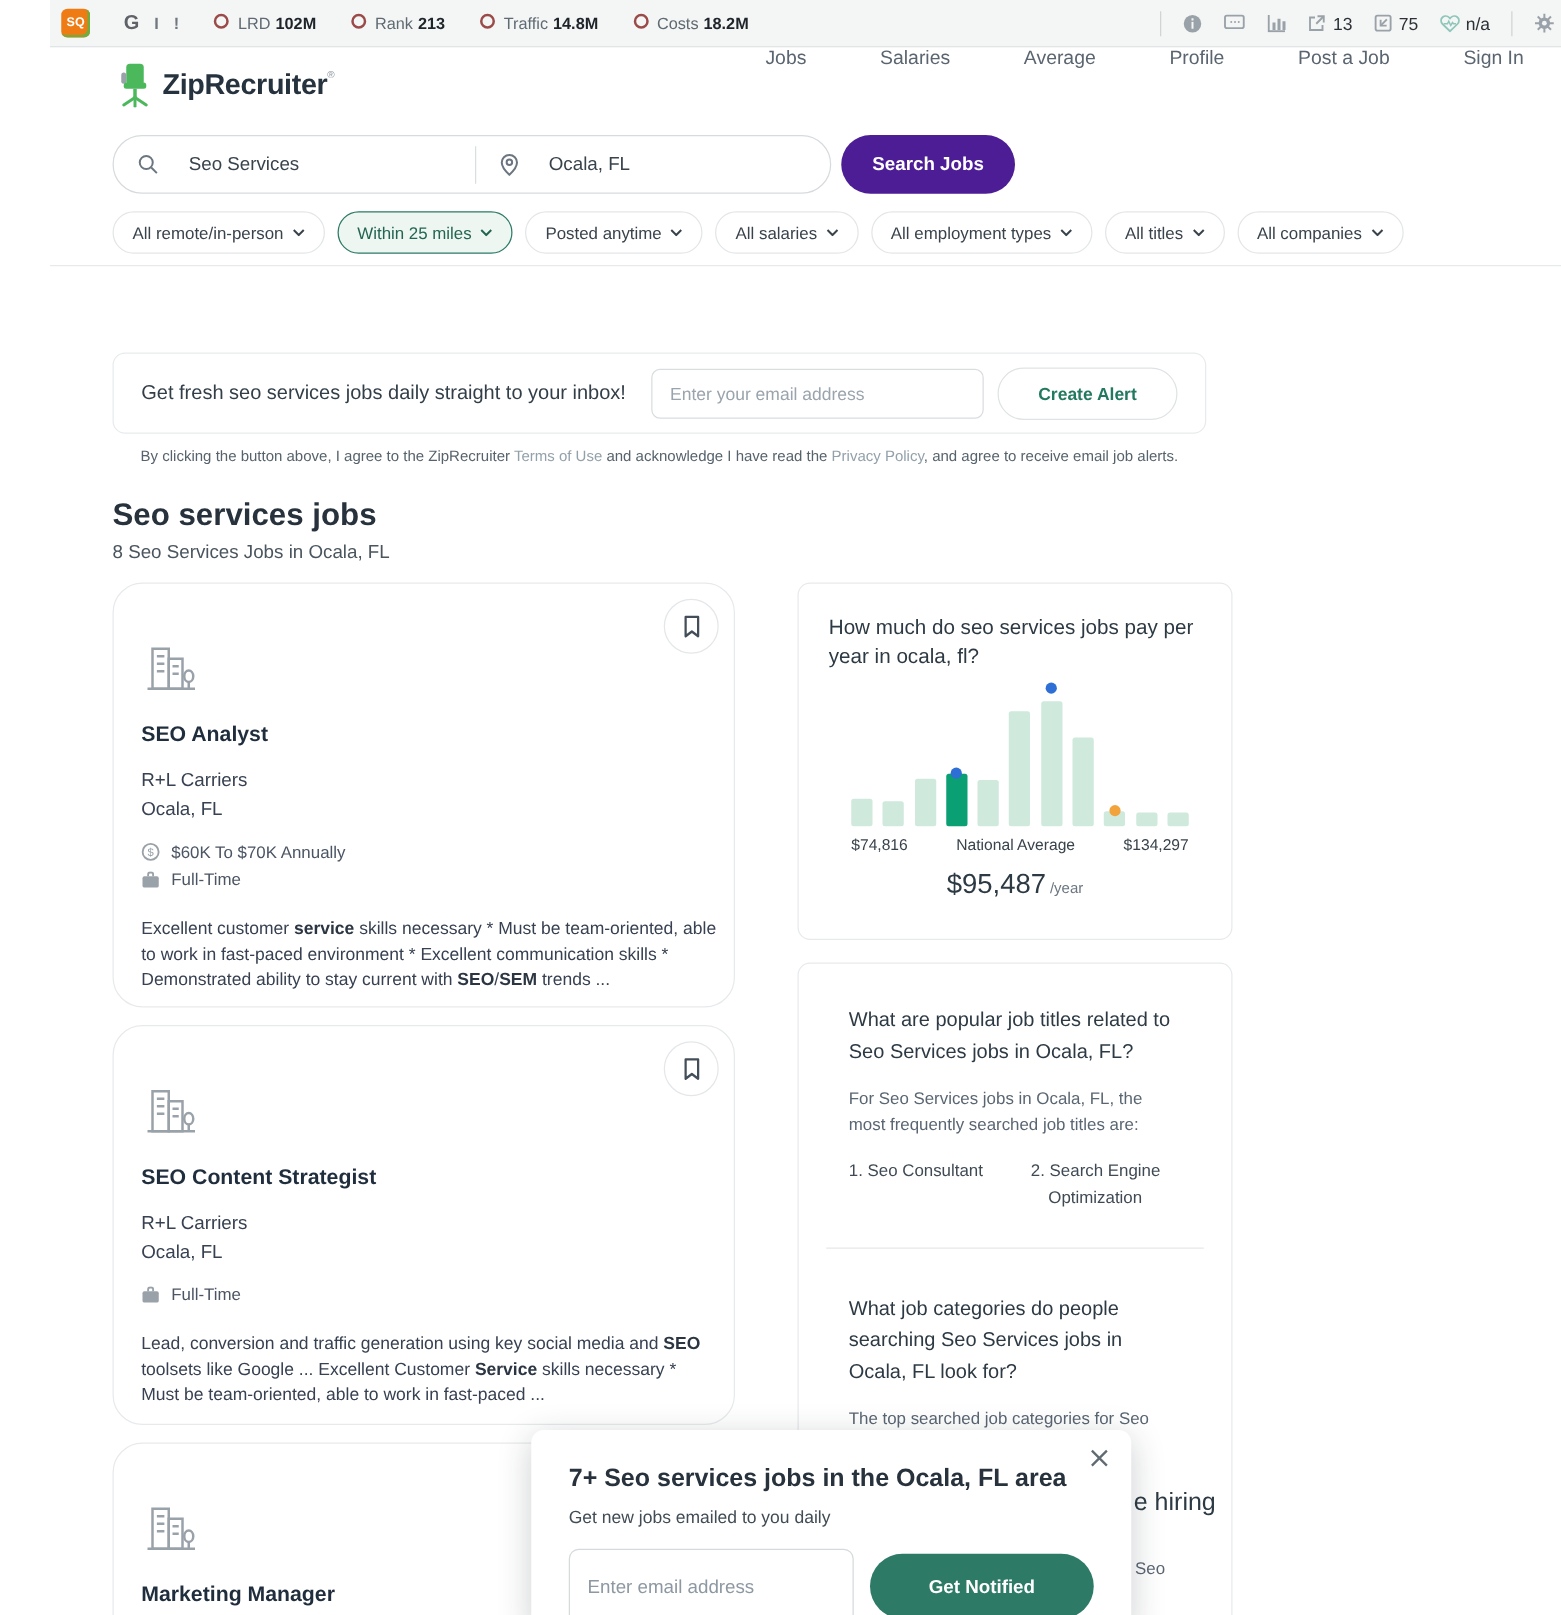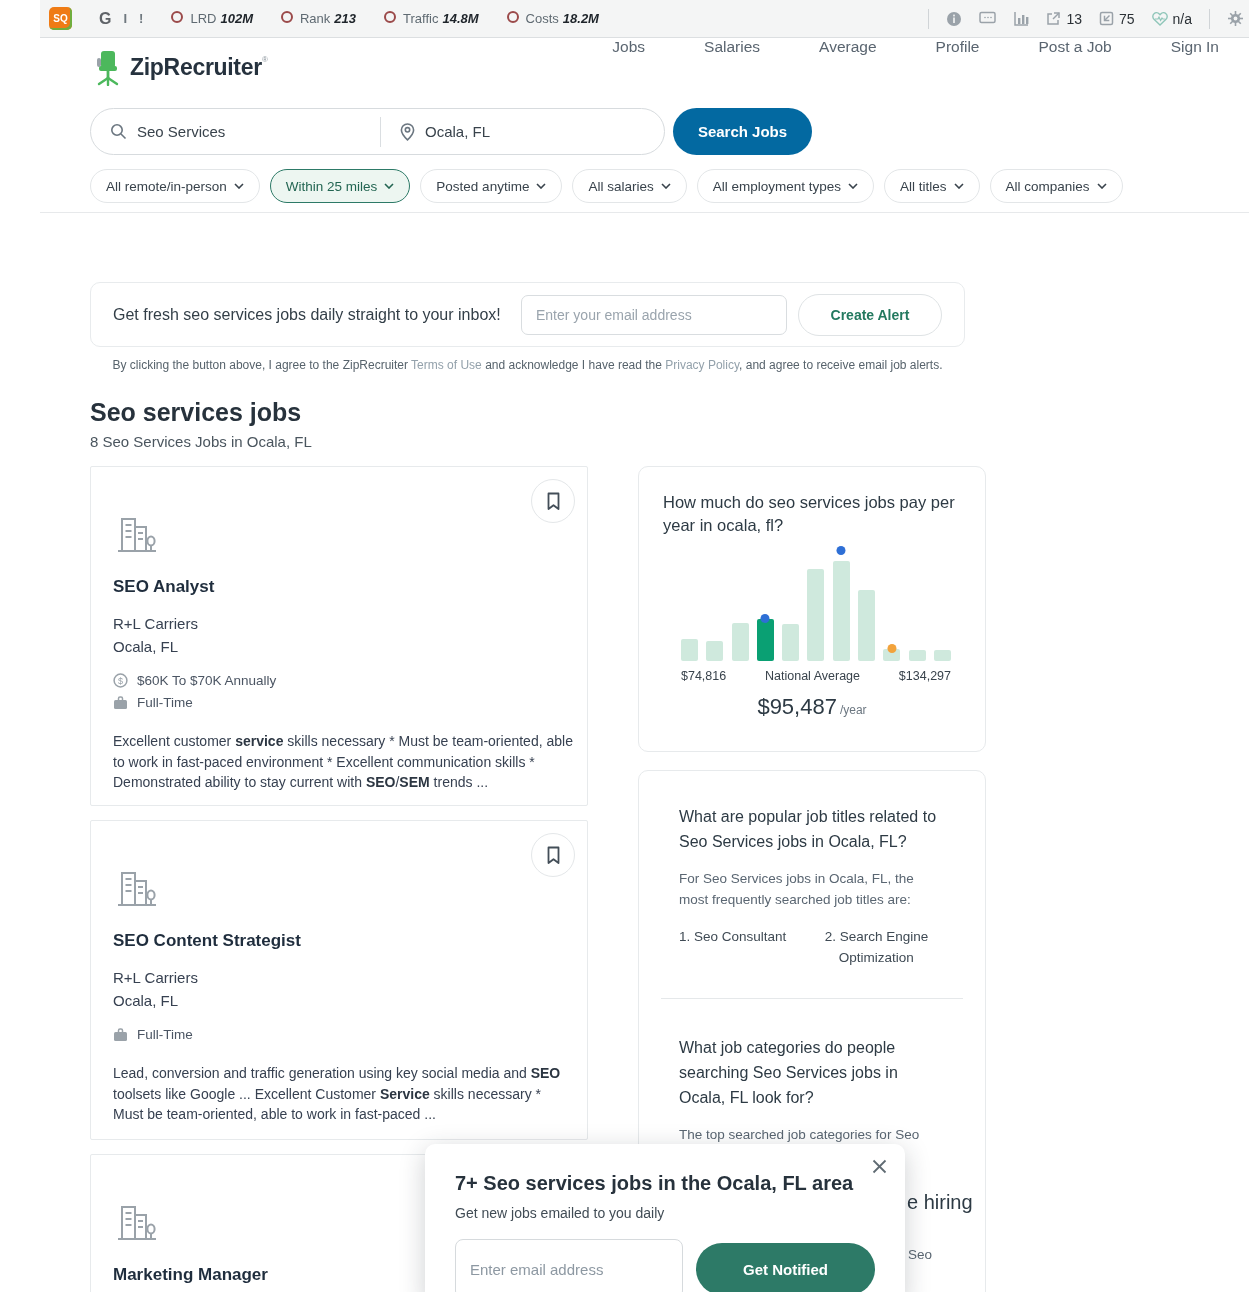--- a/index.html
+++ b/index.html
@@ -11,41 +11,41 @@
   .ext-toolbar { position:absolute; top:0; left:0; width:1249px; height:38px; background:#f4f5f5;
     border-bottom:1px solid #dcdfe1; display:flex; align-items:center; font-size:13px; color:#5f6a72; }
   .sq-logo { margin-left:9px; width:23px; height:23px; border-radius:5px; background:#ef7b15;
     color:#fff; font-size:10px; font-weight:bold; display:flex; align-items:center; justify-content:center;
     box-shadow:inset -2px -2px 0 #6fae3e; }
   .g-mark { margin-left:27px; font-size:16px; font-weight:bold; color:#5f6368; }
   .gi { margin-left:12px; color:#6f787f; font-weight:bold; }
   .metric { display:flex; align-items:flex-start; margin-left:28px; }
   .ring { width:12px; height:12px; border:2px solid #9b4a4a; border-radius:50%; margin-right:7px; }
   .metric .lab { color:#5f6a72; }
-  .metric .val { color:#1e242a; font-weight:bold; margin-left:4px;font-style:italic; }
+  .metric .val { color:#1e242a; font-weight:bold; margin-left:4px; }
   .tb-right { margin-left:auto; display:flex; align-items:center; gap:17px; padding-right:14px; }
   .tb-ic { display:inline-flex; align-items:center; gap:5px; color:#2b3136; font-size:14px; }
   .vdiv { width:1px; height:20px; background:#d0d4d7; }
 
   
   .site-header { position:absolute; top:38px; left:0; width:1249px; height:62px; background:#fff; }
   .brand { position:absolute; left:54px; top:12px; display:flex; align-items:flex-start; }
   .brand-text { font-size:23px; font-weight:bold; color:#26323e; margin-left:8px; margin-top:4px; letter-spacing:-.3px; }
   .brand-reg { font-size:8px; color:#8a949c; margin-top:5px; }
   .main-nav { position:absolute; right:70px; top:0; height:62px; display:flex; gap:59px; }
   .nav-item { font-size:15.5px; color:#5a6570; cursor:pointer; white-space:nowrap; }
 
   
   .search-pill { position:absolute; top:108px; left:50px; width:575px; height:47px; border:1px solid #d7dbde;
     border-radius:24px; background:#fff; display:flex; align-items:center; }
-  .sp-field { display:flex; align-items:center; gap:10px; padding-left:19px; font-size:15px; color:#39434c; }
+  .sp-field { display:flex; align-items:center; gap:24px; padding-left:19px; font-size:15px; color:#39434c; }
   .sp-kw { width:289px; }
   .sp-sep { width:1px; height:30px; background:#dadee1; }
   .search-btn { position:absolute; top:108px; left:633px; width:139px; height:47px; border:none; border-radius:24px;
-    background:#0369a1; color:#fff; font-size:15px; font-weight:bold; cursor:pointer; font-family:inherit; }
+    background:#4c1d95; color:#fff; font-size:15px; font-weight:bold; cursor:pointer; font-family:inherit; }
 
   
   .filter-row { position:absolute; top:169px; left:50px; display:flex; gap:10px; }
   .fpill { height:34px; border:1px solid #e3e6e8; background:#fff; border-radius:17px; display:flex;
     align-items:center; gap:7px; padding:0 15px; font-size:13.5px; color:#39434c; cursor:pointer; white-space:nowrap; }
   .fpill.active { background:#edf6f1; border-color:#2d7a67; color:#236552; }
   .chev { display:inline-block; }
   .header-sep { position:absolute; top:212px; left:0; width:1233px; height:1px; background:#e7e9eb; }
 
   
@@ -58,21 +58,21 @@
   .alert-btn { margin-left:11px; width:144px; height:42px; border:1px solid #dfe3e5; background:#fff;
     border-radius:22px; color:#23795f; font-size:14px; font-weight:bold; cursor:pointer; font-family:inherit; }
   .disclaimer { position:absolute; top:358px; left:50px; width:875px; text-align:center; font-size:12px; color:#57636c; }
   .disclaimer .tlink { color:#93a1ab; }
 
   
   .page-title { position:absolute; top:398px; left:50px; font-size:25px; font-weight:bold; color:#27323c; }
   .page-subtitle { position:absolute; top:433px; left:50px; font-size:15px; color:#4a555e; }
 
   
-  .job-card { position:absolute; left:50px; width:498px; border:1px solid #e7eaec; border-radius:2px;
+  .job-card { position:absolute; left:50px; width:498px; border:1px solid #e7eaec; border-radius:24px;
     background:#fff; padding:22px; }
   .jc1 { top:466px; height:340px; }
   .jc2 { top:820px; height:320px; }
   .jc3 { top:1154px; height:200px; }
   .bookmark-btn { position:absolute; top:12px; right:12px; width:44px; height:44px; border-radius:50%;
     border:1px solid #e4e7e9; background:#fff; display:flex; align-items:center; justify-content:center; cursor:pointer; }
   .co-icon { margin-top:26px; height:42px; }
   .job-title { margin-top:16px; font-size:17px; font-weight:bold; color:#1f2d3d; }
   .job-company { margin-top:18px; font-size:15px; color:#374151; }
   .job-loc { margin-top:6px; font-size:15px; color:#374151; }

